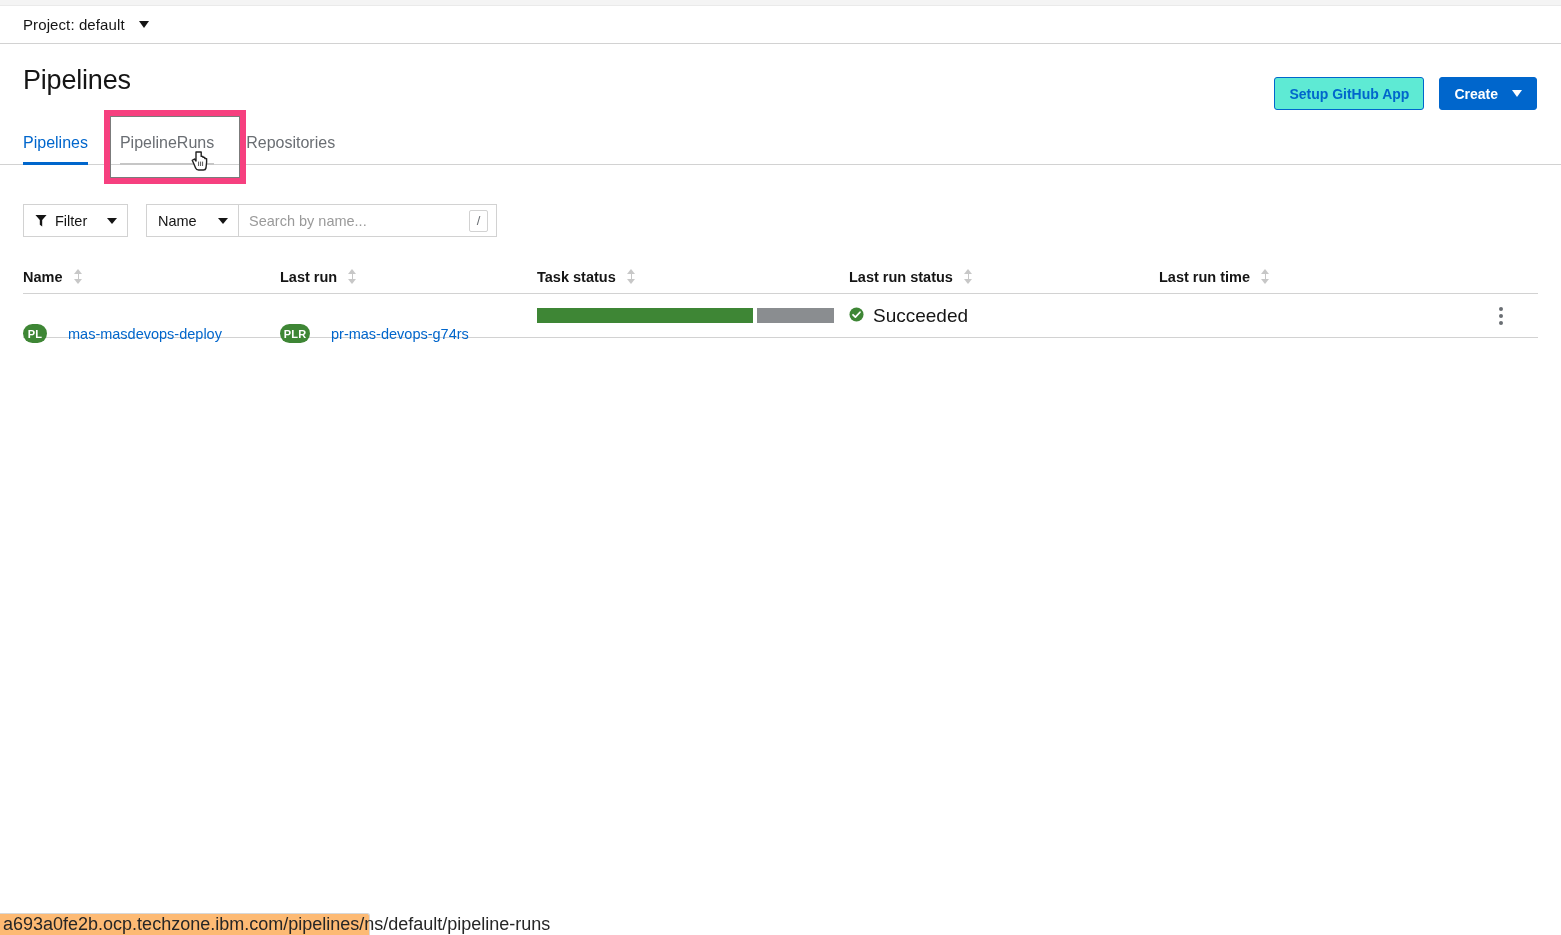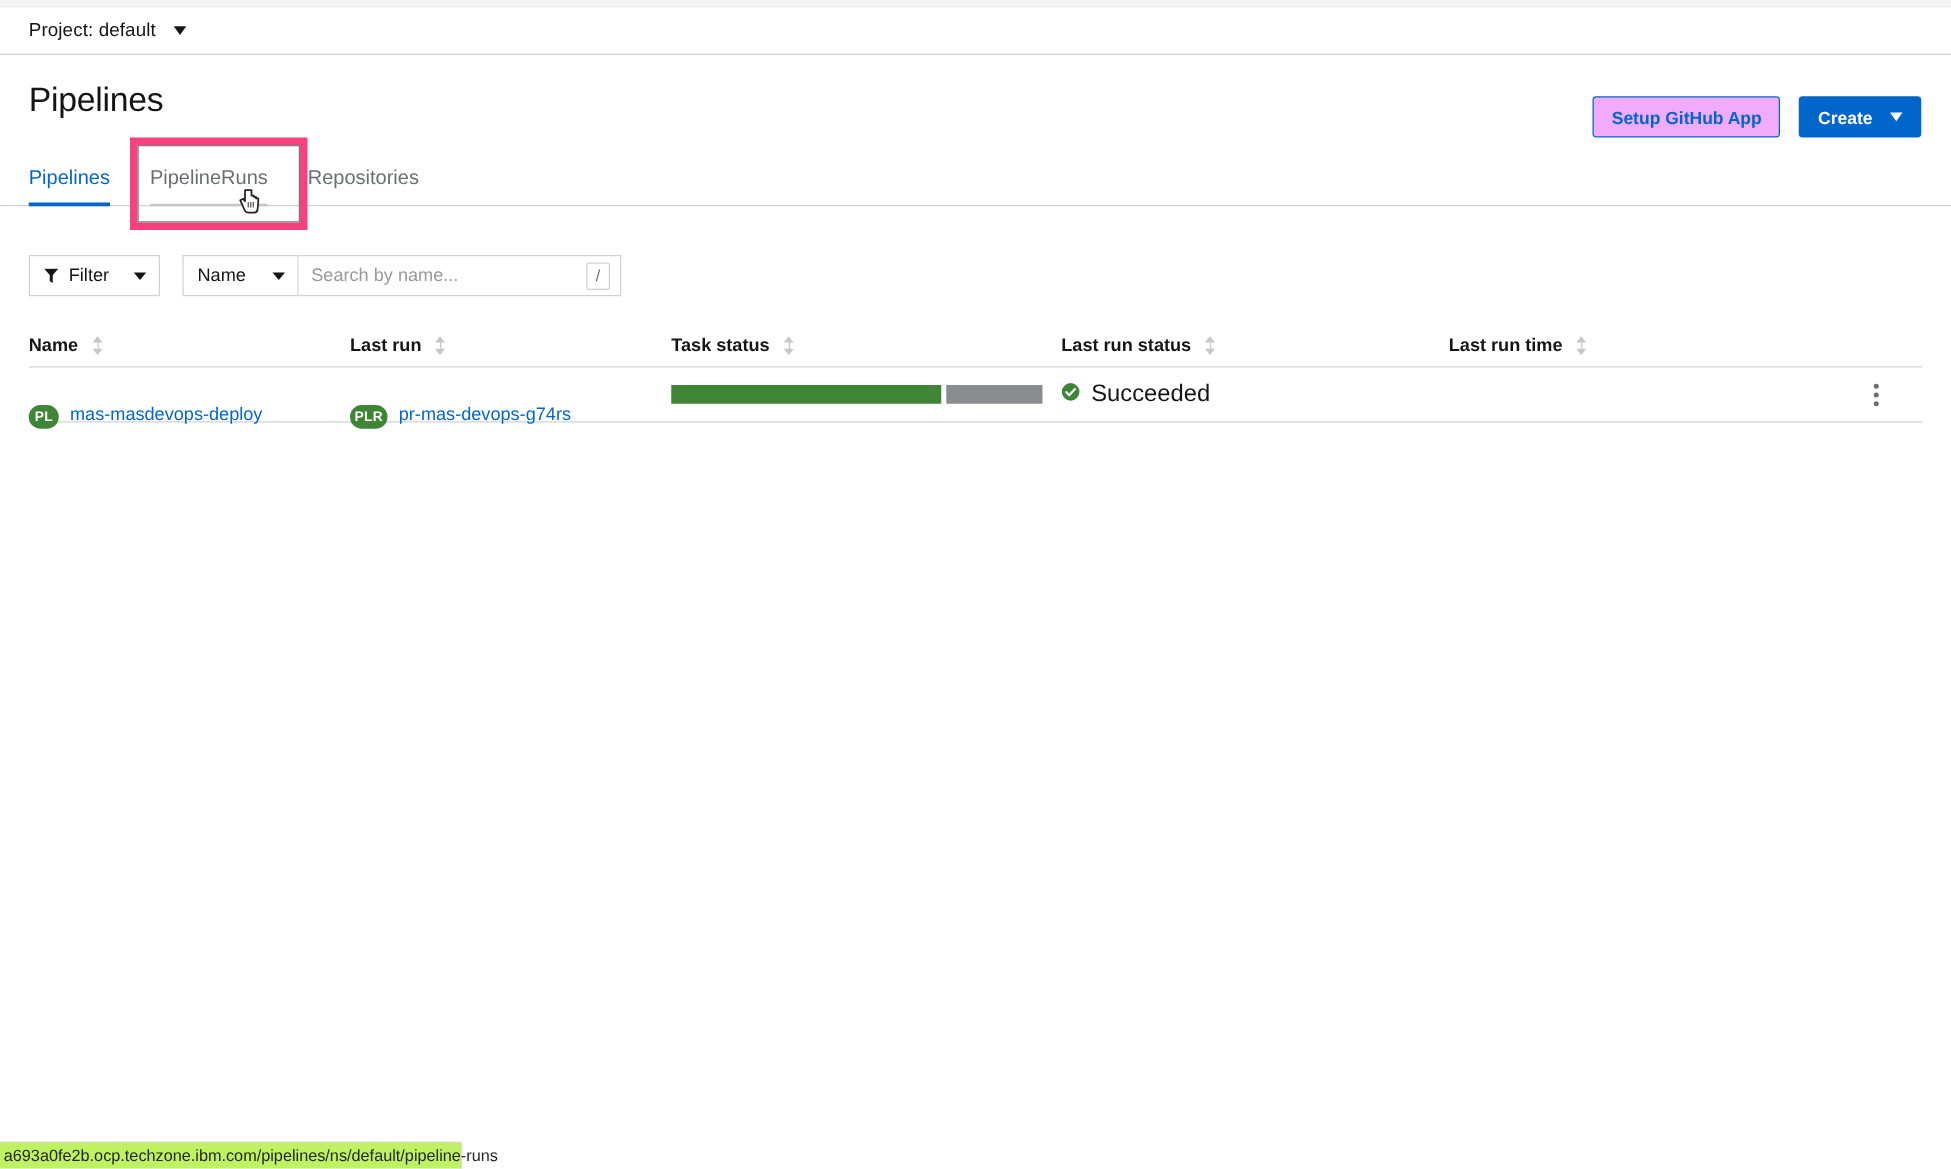--- a/index.html
+++ b/index.html
@@ -44,21 +44,21 @@
   .page-title {
     position: absolute; left: 23px; top: 20px;
     font-size: 27px; font-weight: 400; color: #151515; letter-spacing: -.2px;
   }
   .header-actions {
     position: absolute; right: 24px; top: 32px;
     display: flex; align-items: center; gap: 15px;
   }
   .btn-secondary {
     height: 33px; padding: 0 14px;
-    background: #f0abfc; border: 1px solid #0066cc; border-radius: 3px;
+    background: #5eead4; border: 1px solid #0066cc; border-radius: 3px;
     color: #0066cc; font-size: 14px; font-weight: 600;
     font-family: "Liberation Sans", sans-serif;
     display: flex; align-items: center; cursor: pointer;
   }
   .btn-primary {
     height: 33px; padding: 0 14px;
     background: #0066cc; border: 1px solid #0066cc; border-radius: 3px;
     color: #ffffff; font-size: 14px; font-weight: 600;
     font-family: "Liberation Sans", sans-serif;
     display: flex; align-items: center; gap: 14px; cursor: pointer;
@@ -198,21 +198,21 @@
     border-bottom: 1px solid #d2d2d2;
   }
 
   .col-name   { width: 257px; }
   .col-lastrun{ width: 257px; }
   .col-task   { width: 312px; }
   .col-status { width: 310px; }
   .col-time   { width: 330px; }
   .col-kebab  { flex: 1; display: flex; justify-content: flex-end; padding-right: 31px; }
 
-  .res-link { display: flex; gap: 9px; margin-top: 36px; }
+  .res-link { display: flex; align-items: center; gap: 21px; margin-top: 36px; }
   .badge {
     width: 24px; height: 19px; border-radius: 10px;
     background: #3e8635; color: #ffffff;
     font-size: 11px; font-weight: bold; letter-spacing: .2px;
     display: flex; align-items: center; justify-content: center;
     flex: none;
   }
   .badge.wide { width: 30px; }
   .res-link a {
     font-size: 14.5px; color: #0066cc; text-decoration: none; cursor: pointer;
@@ -225,24 +225,24 @@
   .status-cell { display: flex; align-items: center; gap: 9px; font-size: 19px; color: #151515; }
   .time-cell   { display: flex; align-items: center; gap: 9px; font-size: 14.5px; color: #151515; }
 
   .kebab { display: flex; flex-direction: column; gap: 3px; cursor: pointer; padding: 4px; }
   .kebab i { display: block; width: 4px; height: 4px; background: #6a6e73; border-radius: 50%; }
 
   
   .status-url {
     position: absolute; left: 0; bottom: 0; height: 22px;
     max-width: 370px; padding: 0 8px 0 3px;
-    background: #bef264; border: 1px solid #d8d8d8; border-left: none; border-bottom: none;
+    background: #fdba74; border: 1px solid #d8d8d8; border-left: none; border-bottom: none;
     border-top-right-radius: 3px;
     display: flex; align-items: center;
-    font-size: 13px; color: #262626; white-space: nowrap;
+    font-size: 18px; color: #262626; white-space: nowrap;
   }
 </style>
 </head>
 <body>
 
 <div class="top-strip"></div>
 
 <div class="project-bar">
   <div class="project-selector">
     <span class="label">Project: default</span>

